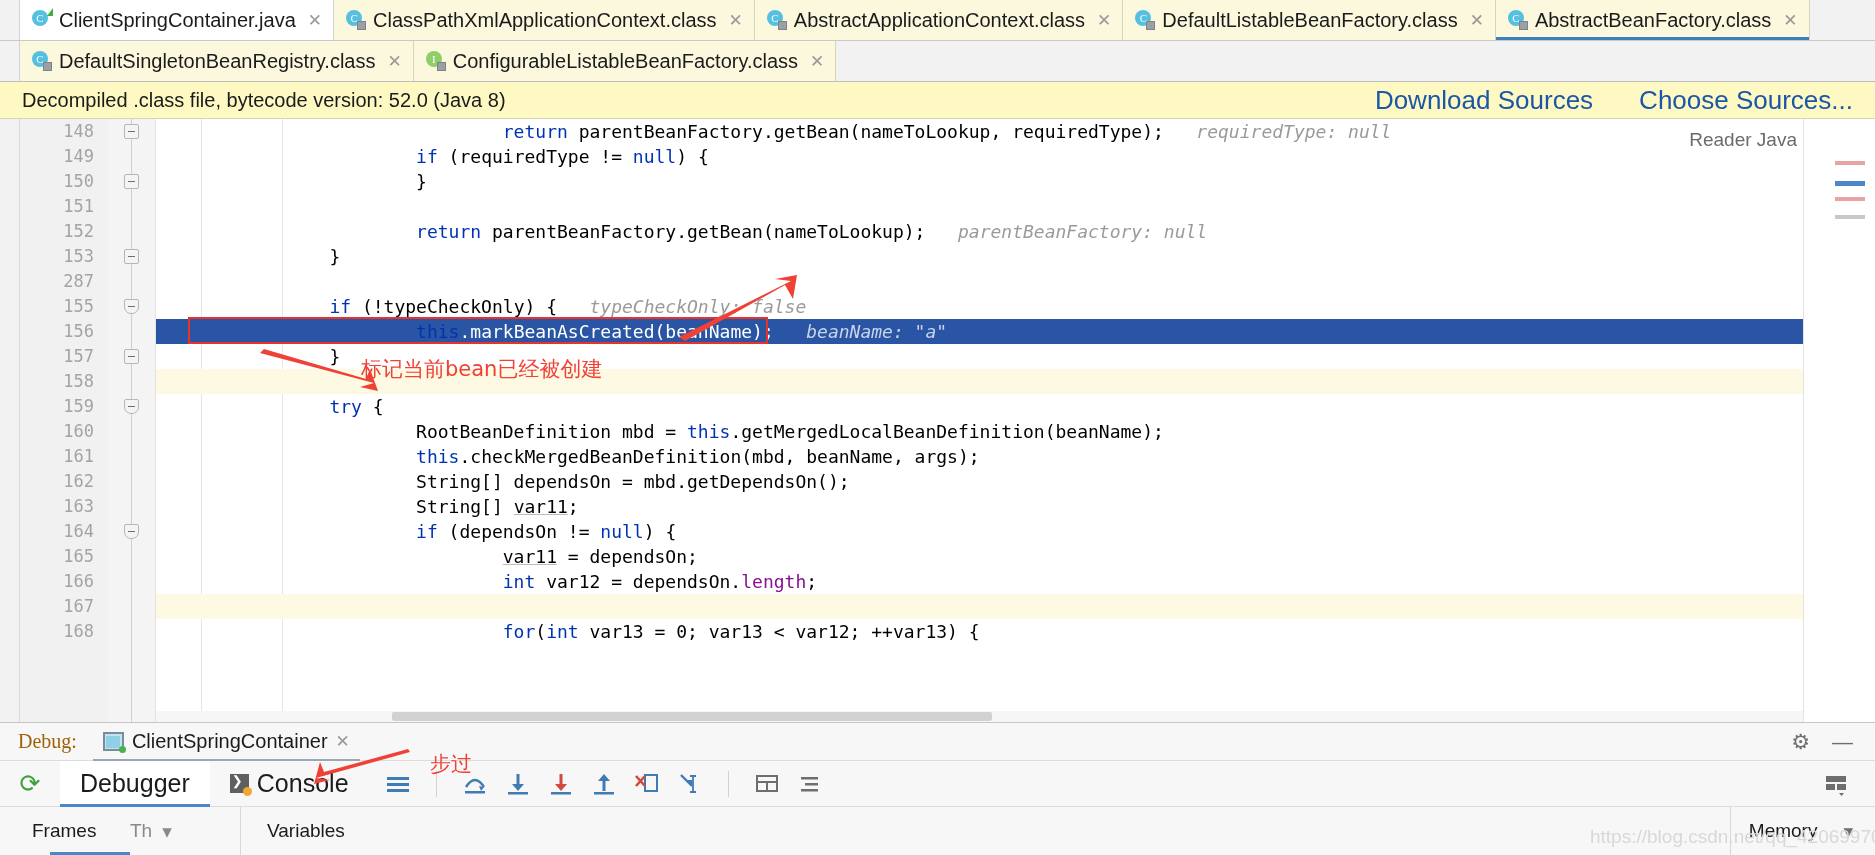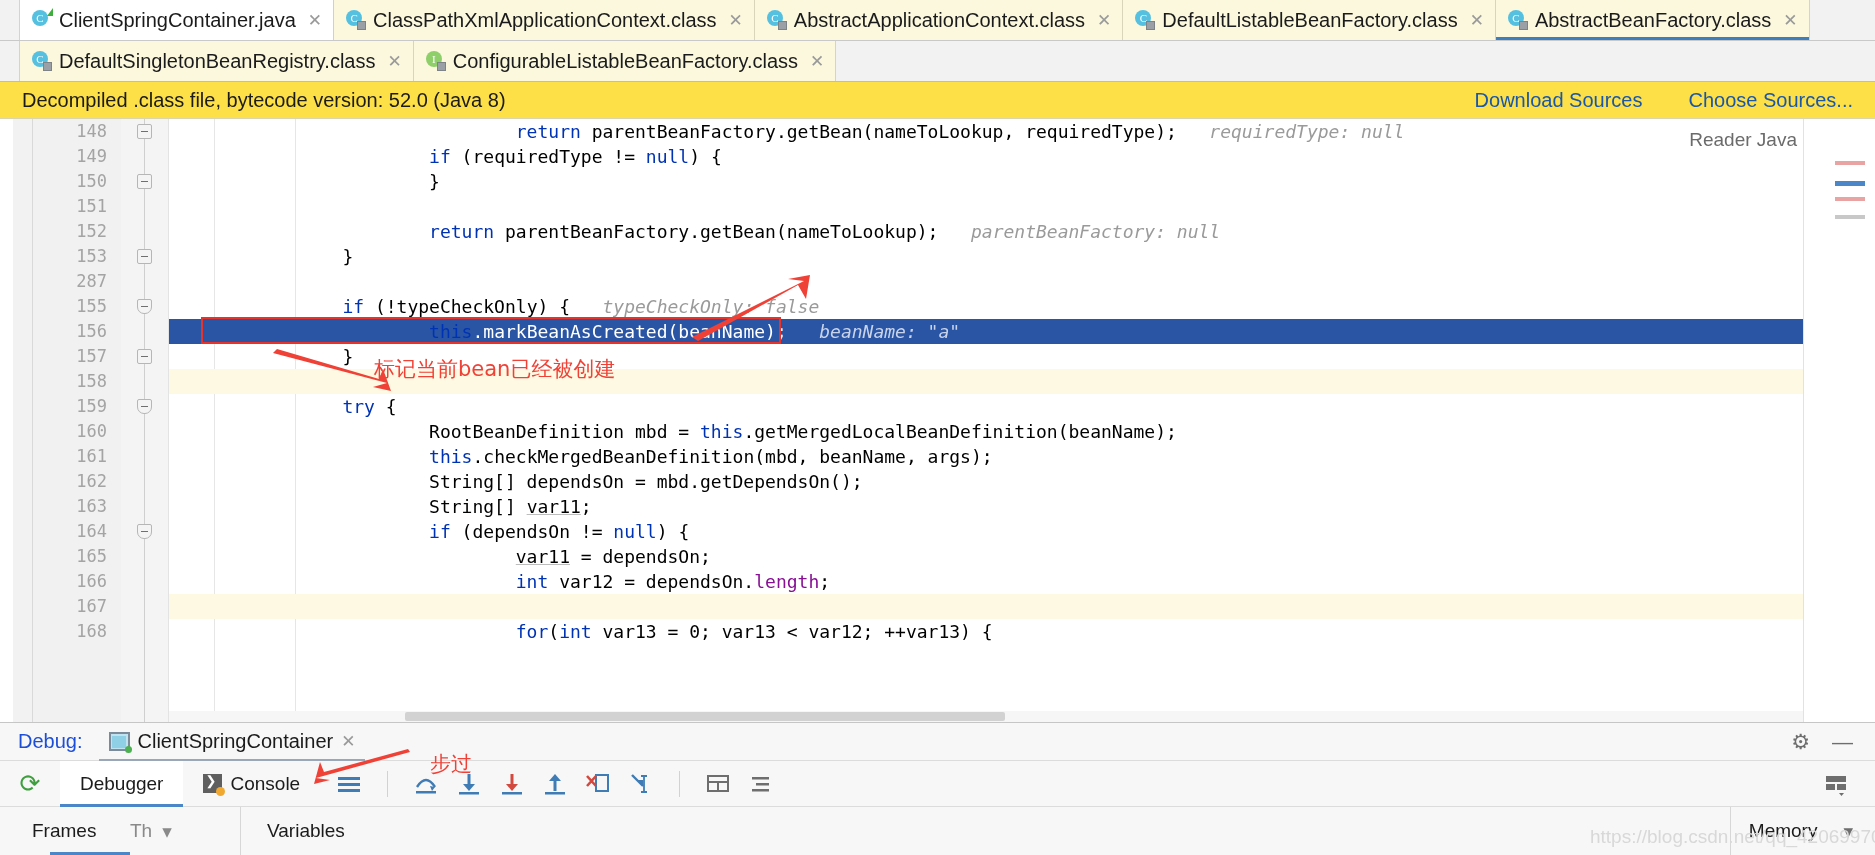--- a/index.html
+++ b/index.html
@@ -26,28 +26,28 @@
   .ficon .disc{ position:absolute; left:0; top:0; width:16px; height:16px;
      border-radius:50%; background:#55c0e0; color:#ffffff; font-size:11px;
      line-height:16px; text-align:center; font-family:"Liberation Serif",serif; }
   .ficon.iface .disc{ background:#8ecf6a; }
   .ficon .box{ position:absolute; right:0; bottom:0; width:9px; height:9px;
      background:#9aa0a6; border:1px solid #7d8387; }
   .ficon .arrow{ position:absolute; right:-1px; top:-2px; width:0; height:0;
      border-left:6px solid transparent; border-bottom:8px solid #3fae3f; }
 
   
-  .banner{ display:flex; align-items:center; height:37px; background:#fde047;
+  .banner{ display:flex; align-items:center; height:37px; background:#fef9c3;
            border-bottom:1px solid #d9d5b0; padding:0 22px 0 22px; }
   .banner .btext{ font-size:20px; color:#1b1b1b; }
   .banner .bspace{ flex:1; }
-  .banner a{ font-size:20px; color:#1a57a8; margin-left:46px; text-decoration:none; cursor:pointer;}
-
-  
-  .editorwrap{ position:relative; flex:1; display:flex; background:#7dd3fc; overflow:hidden;margin-left:13px;}
+  .banner a{ font-size:26px; color:#1a57a8; margin-left:46px; text-decoration:none; cursor:pointer;}
+
+  
+  .editorwrap{ position:relative; flex:1; display:flex; background:#7dd3fc; overflow:hidden;}
   .leftstrip{ width:20px; flex:0 0 20px; background:#f2f2f2; border-right:1px solid #d9d9d9;}
   .gutter{ width:88px; flex:0 0 88px; background:#f1f1f1; position:relative; }
   .gutter .ln{ height:25px; line-height:25px; text-align:right; padding-right:14px;
      font-family:"DejaVu Sans Mono", monospace; font-size:17px; color:#a4a4a4; }
   .foldcol{ width:48px; flex:0 0 48px; background:#f4f4f4; position:relative;
      border-right:1px solid #e3e3e3;}
   .foldline{ position:absolute; left:23px; top:0; bottom:0; width:1px; background:#cfcfcf; }
   .foldmark{ position:absolute; left:16px; width:15px; height:15px; background:#f4f4f4;
      border:1px solid #b6b6b6; border-radius:2px; }
   .foldmark:after{ content:""; position:absolute; left:3px; top:6px; width:7px; height:1px;
@@ -84,40 +84,40 @@
   
   .hscroll{ position:absolute; left:0; bottom:0; height:11px; width:100%;
      background:#f6f6f6; }
   .hscroll .thumb{ position:absolute; left:236px; top:1px; height:9px; width:600px;
      background:#d2d2d2; border-radius:2px; }
 
   
   .debugpanel{ background:#f7f7f7; border-top:1px solid #c6c6c6; }
   .dbgtitle{ display:flex; align-items:center; height:38px; padding-left:18px;
      border-bottom:1px solid #dcdcdc; position:relative; }
-  .dbgtitle .lbl{ font-size:20px; color:#1d4ed8; margin-right:16px;}
+  .dbgtitle .lbl{ font-size:20px; color:#a16207; margin-right:16px;font-family:Liberation Serif, serif;}
   .dbgtab{ display:flex; align-items:center; gap:8px; padding:0 10px; height:38px;
      position:relative; font-size:20px; color:#1b1b1b;}
   .dbgtab.sel:after{ content:""; position:absolute; left:0; right:0; bottom:0; height:2px;
      background:#9aa7b8;}
   .dbgtab .x{ color:#9a9a9a; font-size:17px; }
   .runicon{ position:relative; width:21px; height:19px; flex:0 0 21px;}
   .runicon .outer{ position:absolute; inset:0; border:2px solid #7c8b99; background:#bfe3ef;}
   .runicon .inner{ position:absolute; left:3px; top:4px; right:4px; bottom:3px; background:#8fd0e6;}
   .runicon .dot{ position:absolute; right:-2px; bottom:-2px; width:7px; height:7px;
      border-radius:50%; background:#4caf50;}
   .dbgspacer{ flex:1; }
   .ticon{ font-size:21px; color:#6e6e6e; margin-right:22px; cursor:pointer;}
 
   .dbgtoolbar{ display:flex; align-items:center; height:46px;
      border-bottom:1px solid #dcdcdc; background:#f7f7f7; position:relative;}
   .restart{ width:60px; display:flex; align-items:center; justify-content:center;
      font-size:25px; color:#3f9f3f; }
   .tabgroup{ display:flex; align-items:stretch; height:46px; }
-  .ttab{ display:flex; align-items:center; gap:8px; padding:0 20px; font-size:19px;
+  .ttab{ display:flex; align-items:center; gap:8px; padding:0 20px; font-size:25px;
      color:#1b1b1b; position:relative; }
   .ttab.sel{ background:#ffffff; }
   .ttab.sel:after{ content:""; position:absolute; left:0; right:0; bottom:0; height:3px;
      background:#4a86c8; }
   .consoleicon{ position:relative; width:19px; height:19px; flex:0 0 19px; background:#5f5f5f;}
   .consoleicon:before{ content:"\276F"; position:absolute; left:2px; top:-1px; color:#fff; font-size:13px;}
   .consoleicon .bulb{ position:absolute; right:-3px; bottom:-3px; width:9px; height:9px;
      border-radius:50%; background:#f0a830;}
   .stepbtns{ display:flex; align-items:center; gap:17px; padding-left:16px; }
   .sep{ width:1px; height:26px; background:#d2d2d2; margin:0 8px;}

